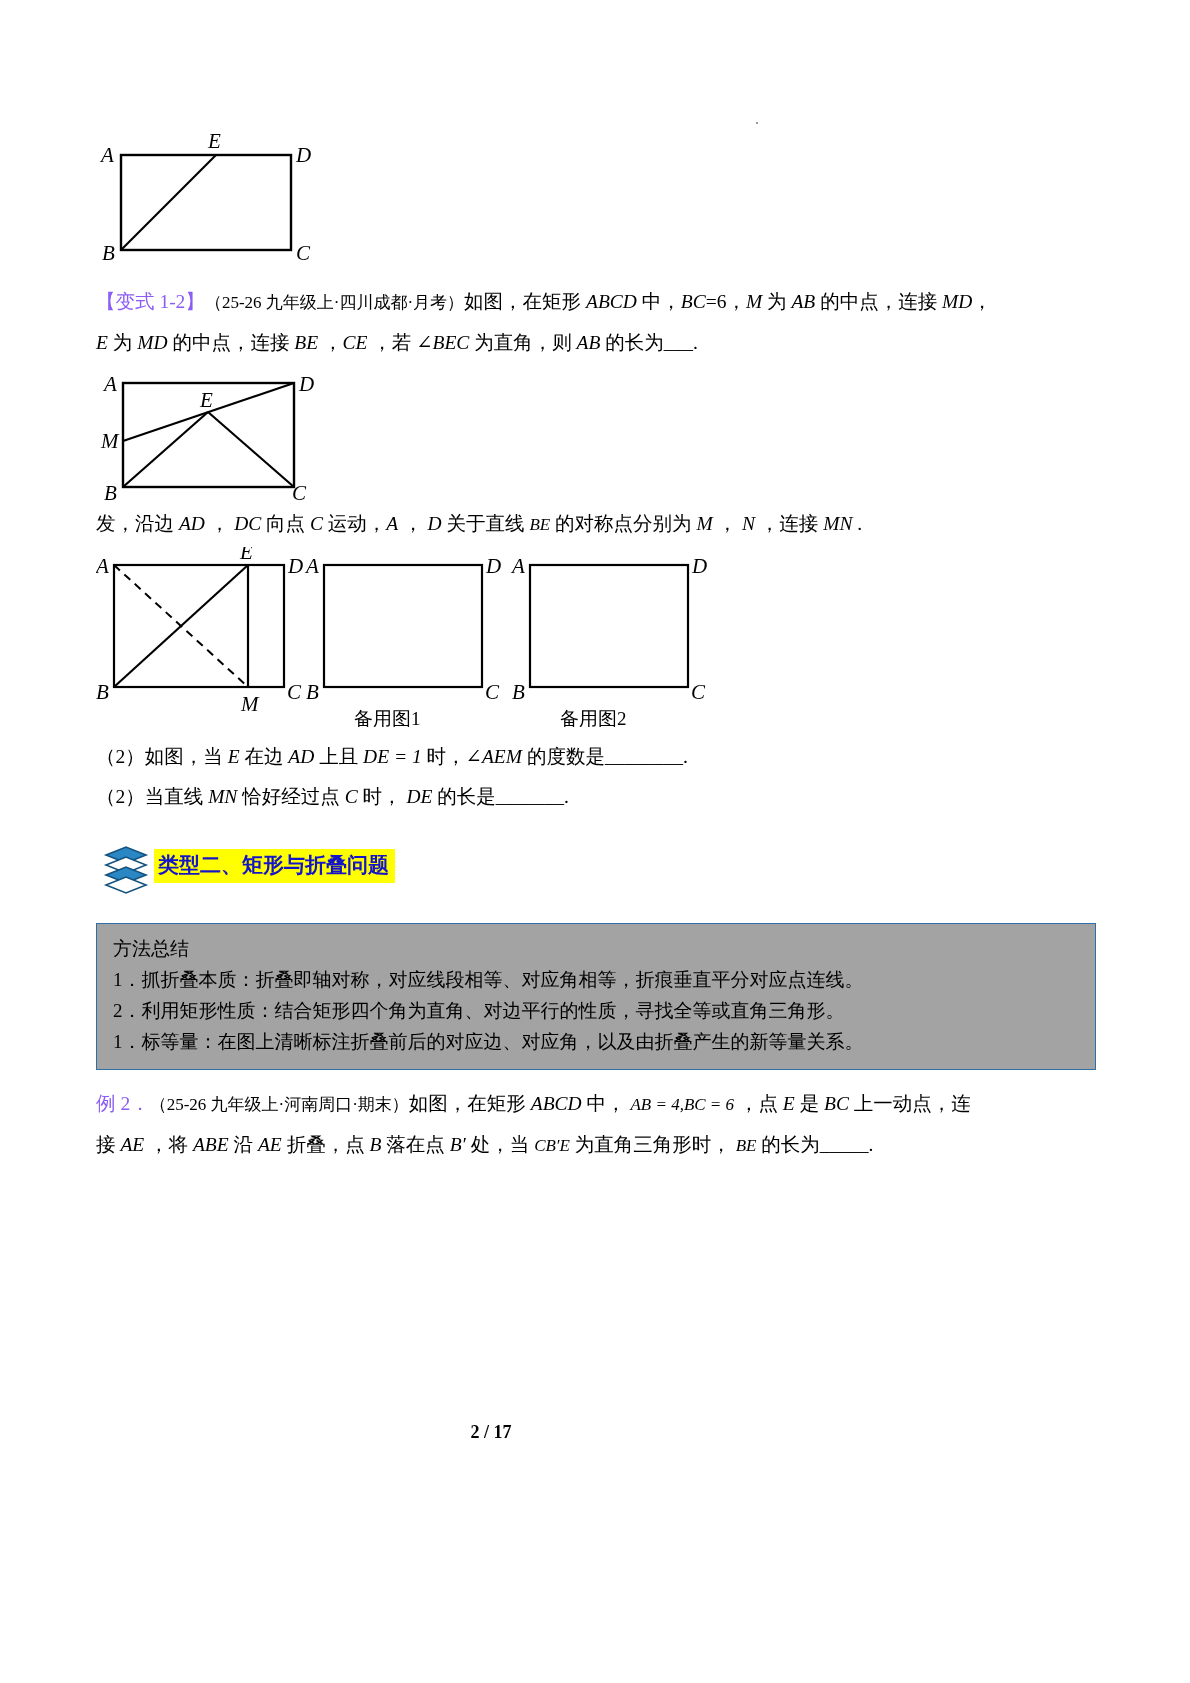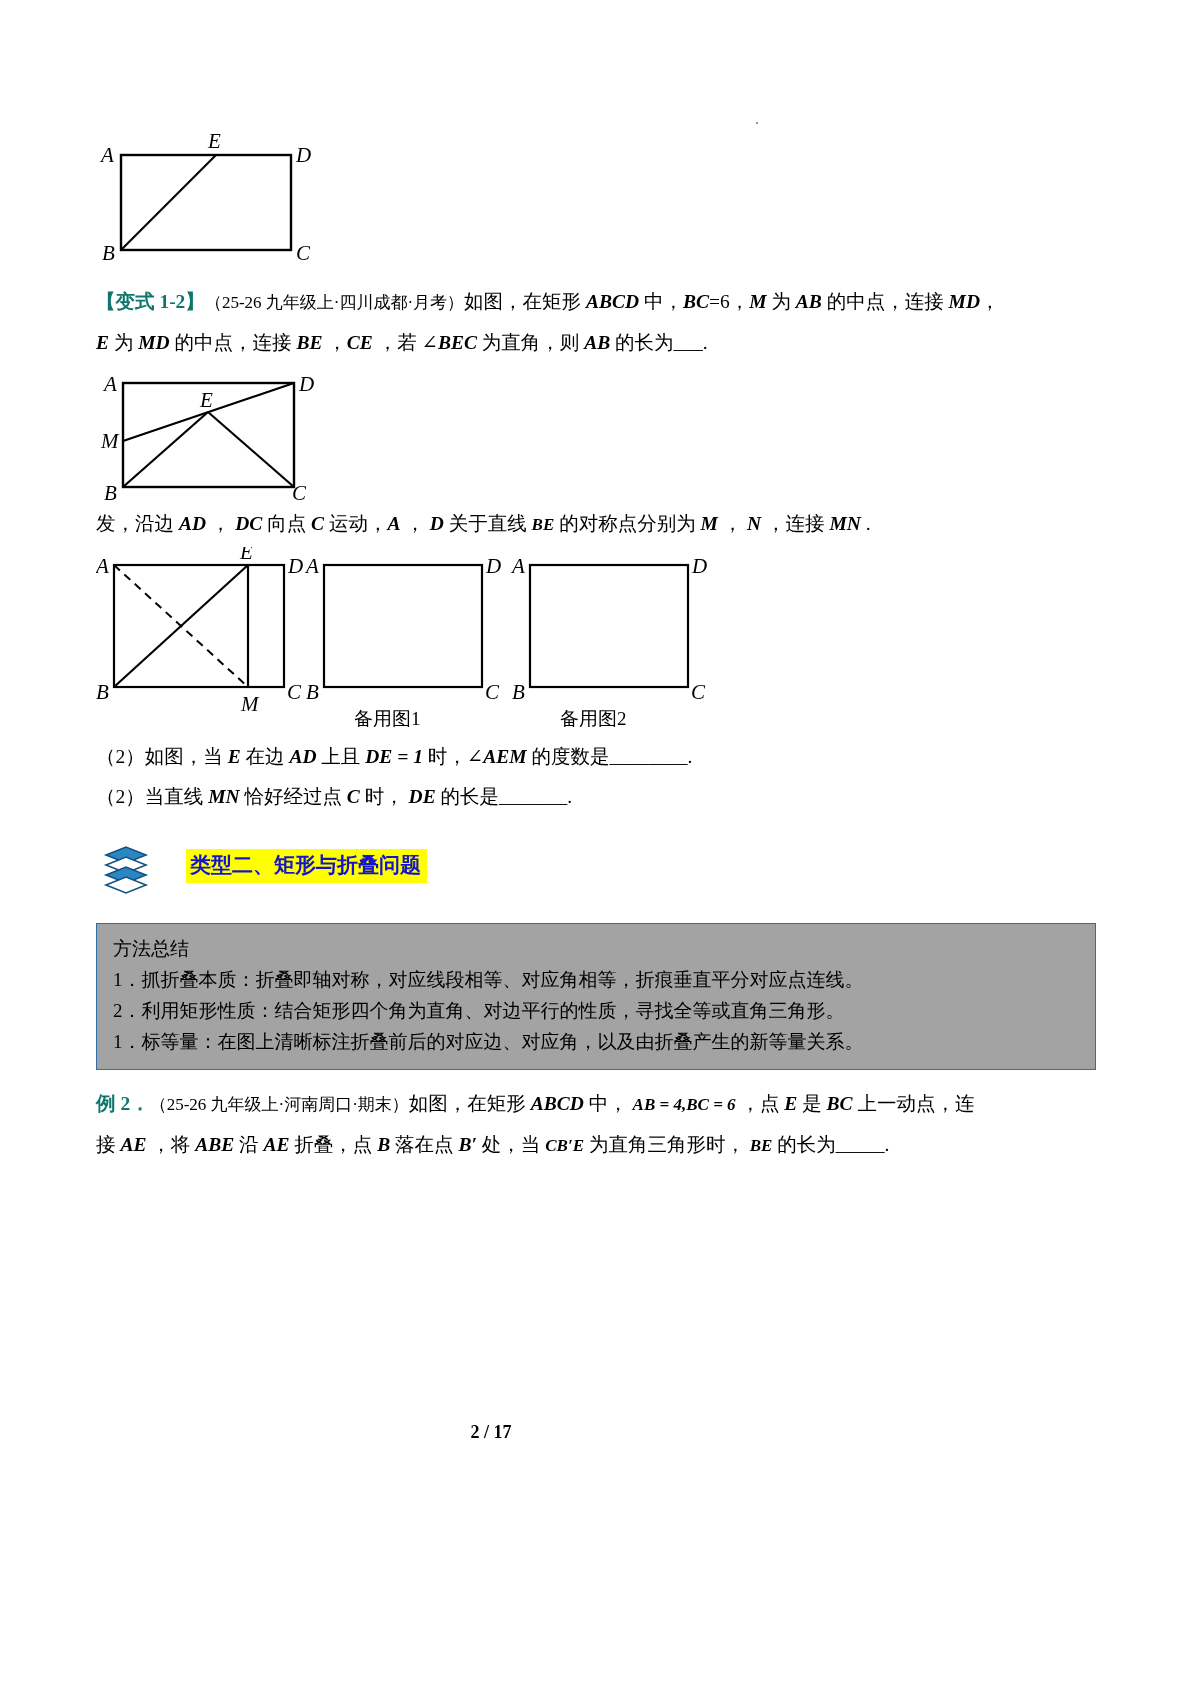--- a/index.html
+++ b/index.html
@@ -29,24 +29,24 @@
   }
 
   
   .ptext {
     font-family: "Liberation Serif", "DejaVu Serif", serif;
     font-size: 19.5px;
     line-height: 40px;
     color: #000;
     white-space: nowrap;
   }
-  .it { font-style: italic; font-weight: bold; }
+  .it { font-style: italic; }
   .blue-tag {
-    color: #0f766e;
-    font-weight: bold;
+    color: #8b5cf6;
+    font-weight: normal;
     font-style: normal;
     margin-top: 8px;
   }
   .sm { font-size: 17px; }
 
   
   .fig-wrap { position: relative; }
   svg { display: block; }
   .lbl {
     font-family: "Liberation Serif", "DejaVu Serif", serif;
@@ -73,21 +73,20 @@
     left: 58px;
     top: 6px;
     background: #ffff00;
     color: #1414c8;
     font-weight: bold;
     font-size: 21px;
     font-family: "Liberation Sans", "DejaVu Sans", sans-serif;
     padding: 3px 6px 5px 4px;
     line-height: 26px;
     white-space: nowrap;
-    margin-left: 32px;
   }
 
   
   .method-box {
     margin-top: 22px;
     border: 1.5px solid #2f6fa8;
     background: #a3a3a3;
     padding: 10px 14px 12px 16px;
     box-sizing: border-box;
     width: 1000px;

